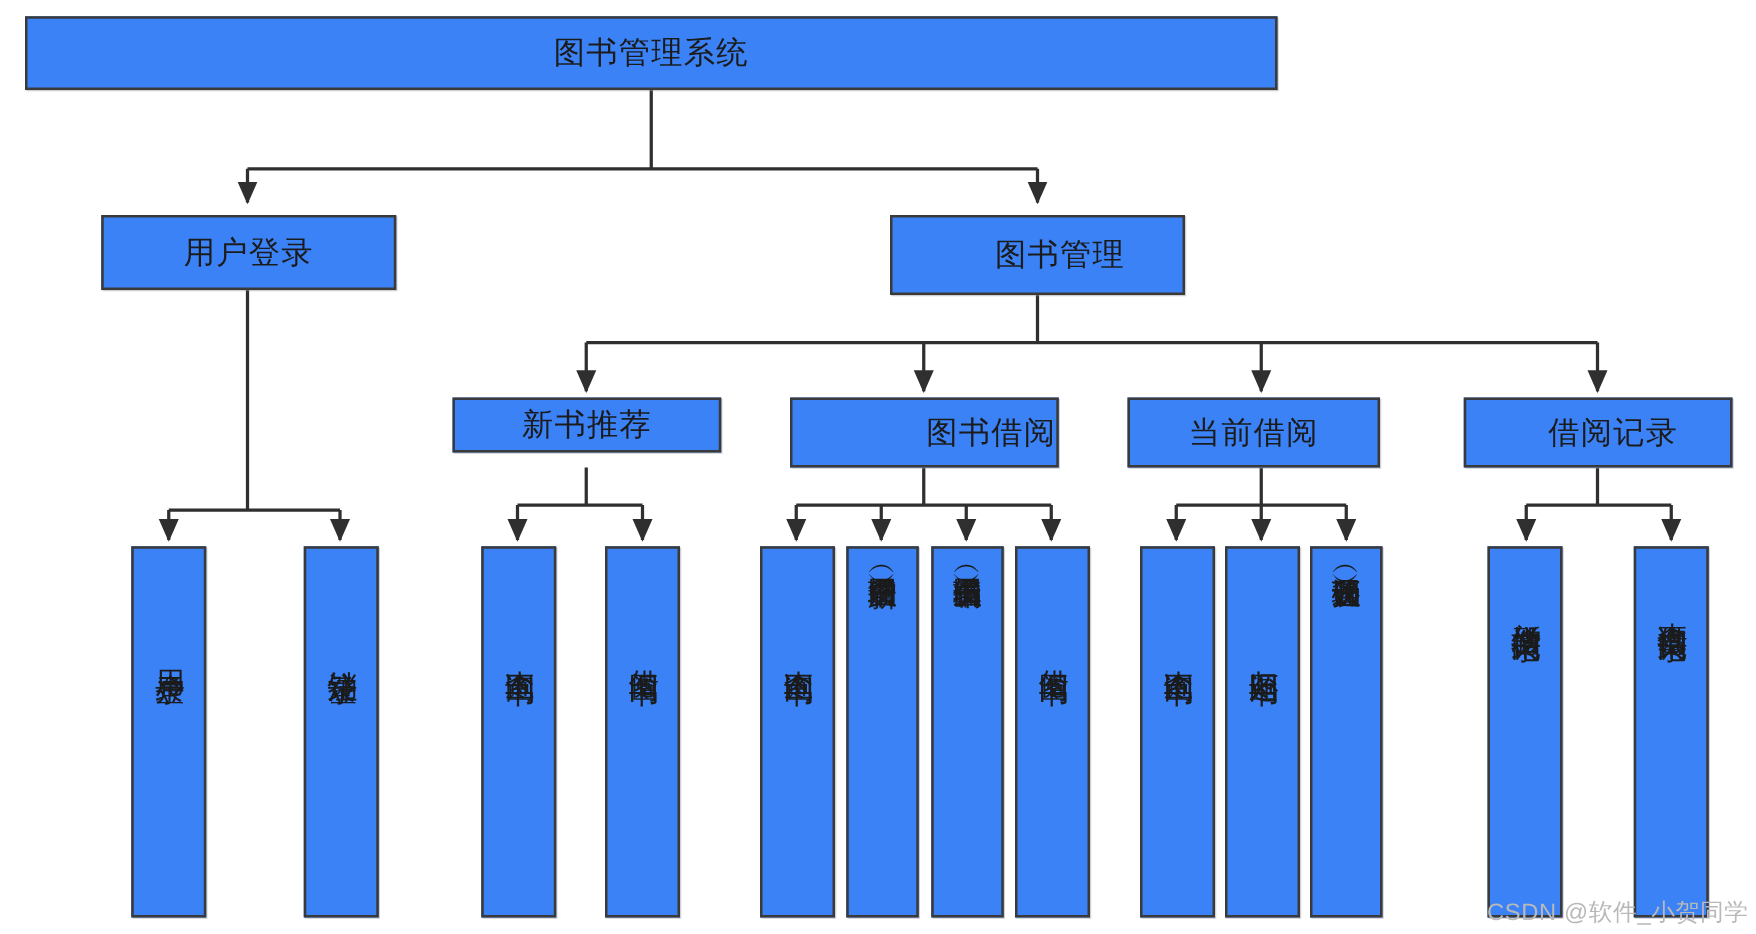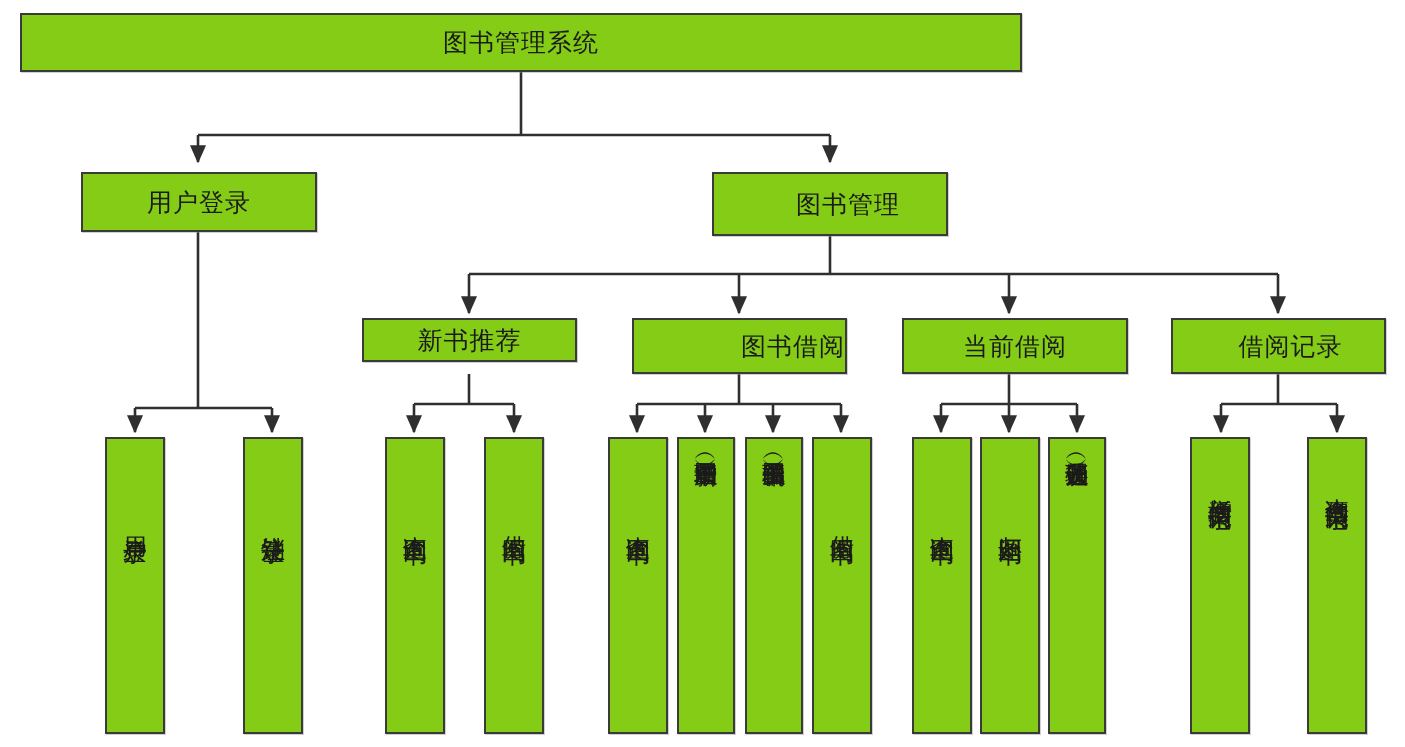--- a/index.html
+++ b/index.html
@@ -17,21 +17,21 @@
   }
   #edges {
     position: absolute;
     left: 0; top: 0;
     width: 1405px; height: 747px;
     pointer-events: none;
   }
   .node {
     position: absolute;
     border: 2.5px solid #3a3a3a;
-    background: #84cc16;
+    background: #3b82f6;
     display: flex;
     align-items: center;
     justify-content: center;
     color: #1b1b1b;
     box-shadow: 1px 1px 0 rgba(150,150,150,0.45);
   }
   .node-label {
     display: block;
     text-align: center;
     line-height: 1.05;
@@ -133,21 +133,21 @@
   <div class="node h" style="left:712px; top:172px; width:236px; height:64px;padding-left:36px;">
     <span class="node-label">图书管理</span>
   </div>
 
   <div class="node h" style="left:362px; top:318px; width:215px; height:44px;">
     <span class="node-label">新书推荐</span>
   </div>
   <div class="node h" style="left:632px; top:318px; width:215px; height:56px;justify-content:flex-end;">
     <span class="node-label">图书借阅</span>
   </div>
-  <div class="node h" style="left:902px; top:318px; width:226px; height:56px;">
+  <div class="node h" style="left:902px; top:318px; width:202px; height:56px;">
     <span class="node-label">当前借阅</span>
   </div>
   <div class="node h" style="left:1171px; top:318px; width:215px; height:56px;padding-left:24px;">
     <span class="node-label">借阅记录</span>
   </div>
 
   <div class="node v" style="left:105px; top:437px; width:60px; height:297px; padding-top:78px;">
     <span class="node-label">用户登录</span>
   </div>
   <div class="node v" style="left:243px; top:437px; width:60px; height:297px; padding-top:78px;">
@@ -184,14 +184,15 @@
     <span class="node-label">确认归还（管理员）</span>
   </div>
 
   <div class="node v" style="left:1190px; top:437px; width:60px; height:297px; padding-top:40px;">
     <span class="node-label">新增借阅记录</span>
   </div>
   <div class="node v" style="left:1307px; top:437px; width:60px; height:297px; padding-top:40px;">
     <span class="node-label">查询借阅记录</span>
   </div>
 
+  <div id="watermark">CSDN @软件_小贺同学</div>
 
 </div>
 
 </body></html>

